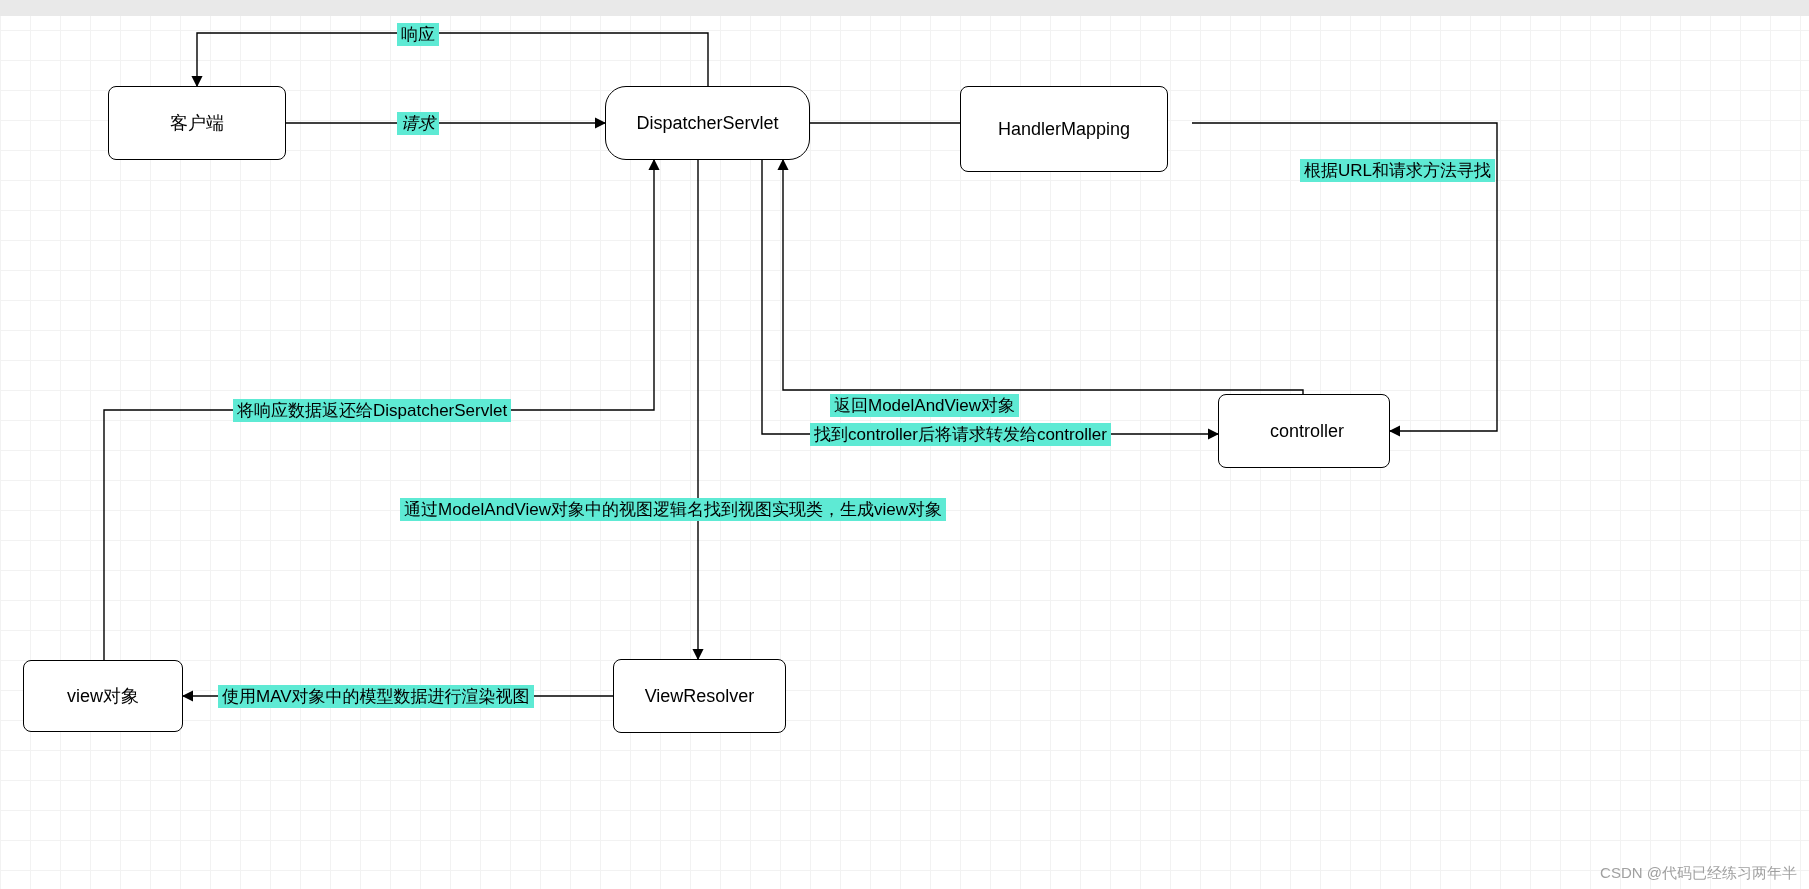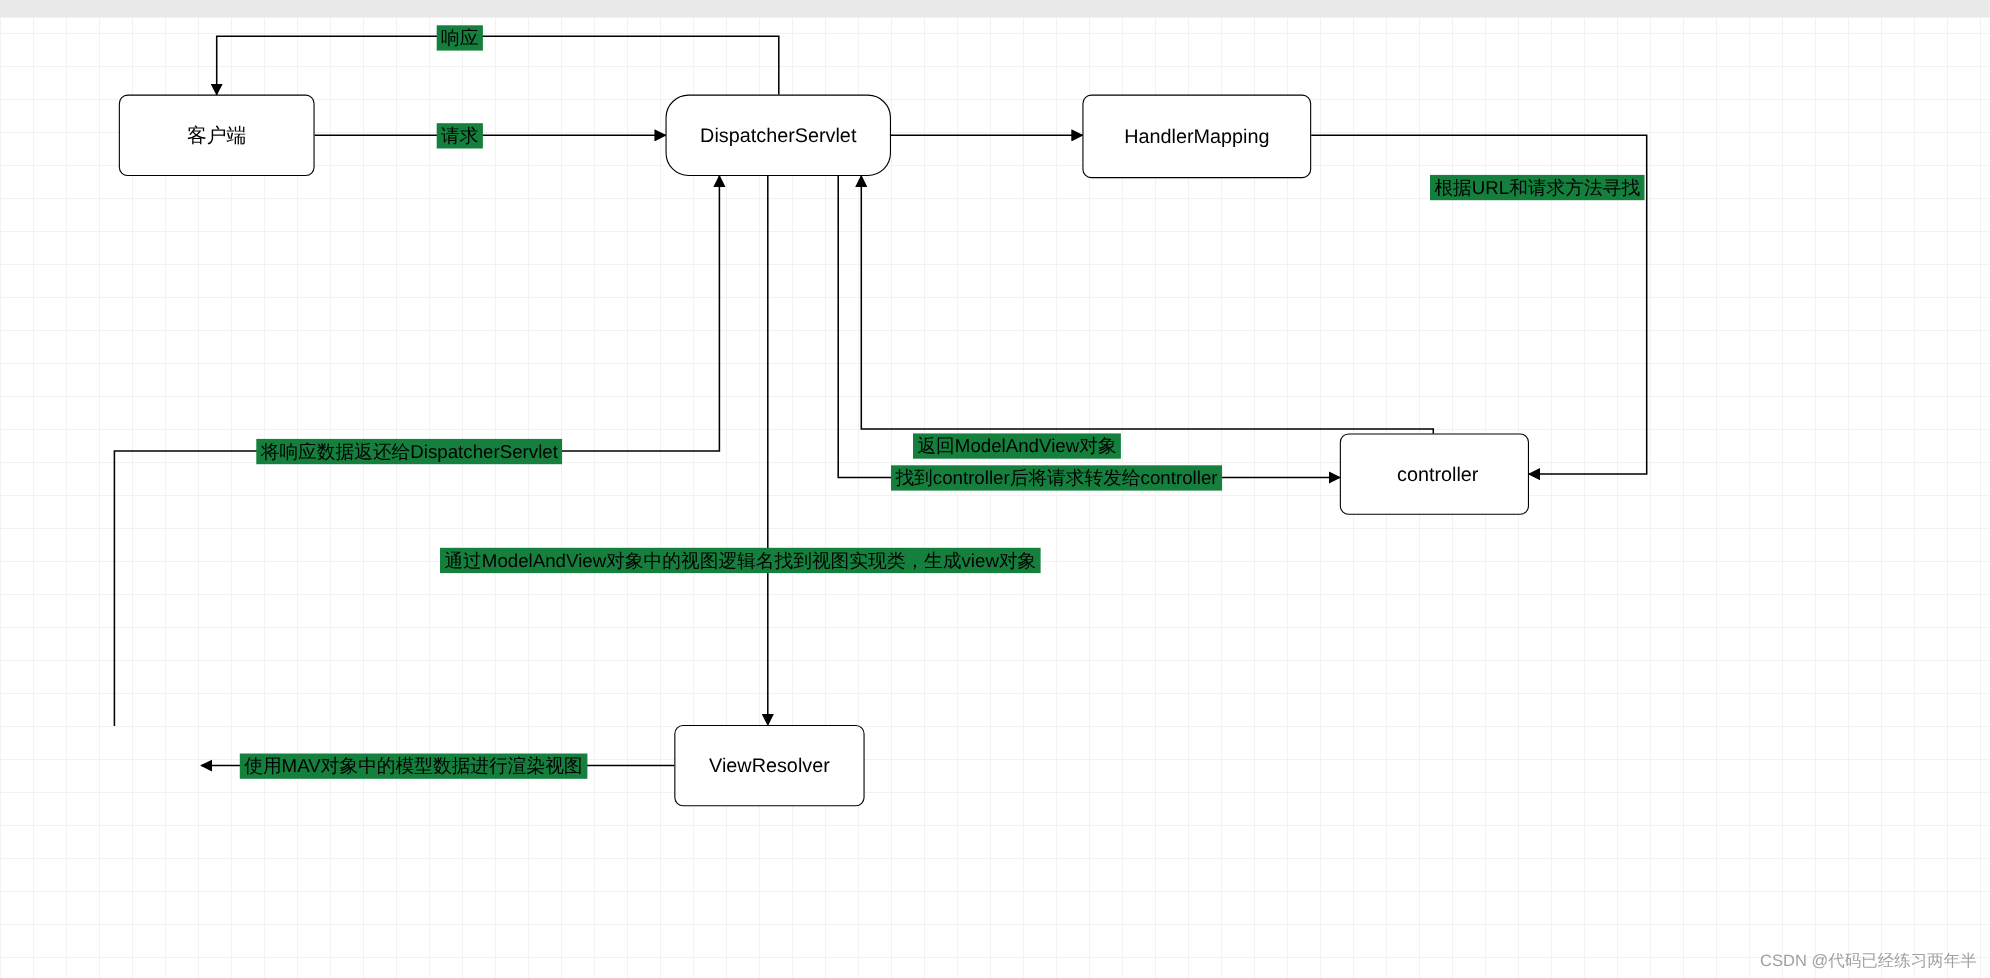--- a/index.html
+++ b/index.html
@@ -38,21 +38,21 @@
     display: flex;
     align-items: center;
     justify-content: center;
     text-align: center;
     padding: 4px 10px;
     box-sizing: border-box;
     z-index: 3;
   }
   .edge-label {
     position: absolute;
-    background: #15803d;
+    background: #5eead4;
     padding: 0 4px;
     white-space: nowrap;
     z-index: 4;
     font-size: 17px;
   }
   svg.edges {
     position: absolute;
     inset: 0;
     width: 1809px;
     height: 889px;
@@ -76,38 +76,41 @@
 <div class="diagram">
 
   <div class="node" style="left:108px; top:86px; width:178px; height:74px;">
     <span>客户端</span>
   </div>
 
   <div class="node" style="left:605px; top:86px; width:205px; height:74px;border-radius:21px;">
     <span>DispatcherServlet</span>
   </div>
 
-  <div class="node" style="left:984px; top:86px; width:208px; height:76px;">
+  <div class="node" style="left:960px; top:86px; width:208px; height:86px;">
     <span>HandlerMapping</span>
   </div>
 
   <div class="node" style="left:1218px; top:394px; width:172px; height:74px;padding-left:16px;">
     <span>controller</span>
   </div>
 
   <div class="node" style="left:613px; top:659px; width:173px; height:74px;">
     <span>ViewResolver</span>
   </div>
 
+  <div class="node" style="left:23px; top:660px; width:160px; height:72px;">
+    <span>view对象</span>
+  </div>
 
   <div class="edge-label" style="left:397px; top:23px;">
     <span>响应</span>
   </div>
 
-  <div class="edge-label" style="left:397px; top:112px;">
+  <div class="edge-label" style="left:397px; top:112px;font-style:italic;">
     <span>请求</span>
   </div>
 
   <div class="edge-label" style="left:1300px; top:159px;">
     <span>根据URL和请求方法寻找</span>
   </div>
 
   <div class="edge-label" style="left:810px; top:423px;">
     <span>找到controller后将请求转发给controller</span>
   </div>

